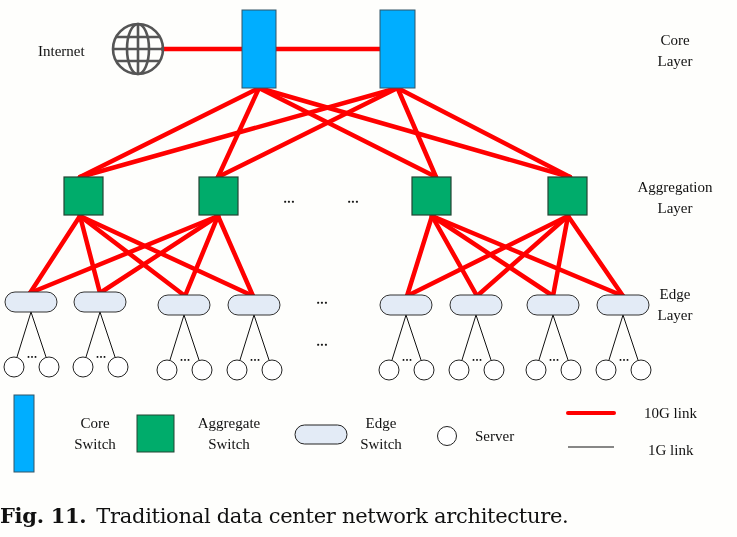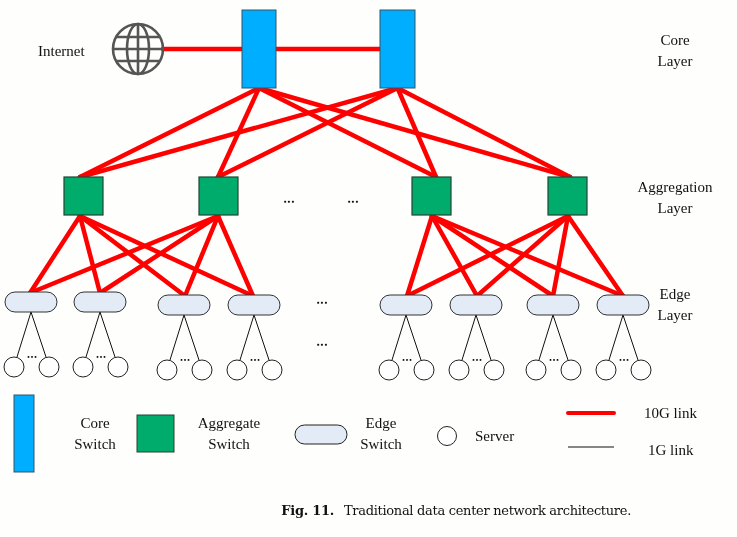--- a/index.html
+++ b/index.html
@@ -1,21 +1,21 @@
 <!DOCTYPE html>
 <html><head>
 <meta charset="utf-8">
 <style>
   html, body { margin: 0; padding: 0; background: #fefefc; }
   body { width: 737px; height: 537px; position: relative; overflow: hidden; }
   #diagram { position: absolute; left: 0; top: 0; width: 737px; height: 537px; }
   .lbl { font-family: "Liberation Serif", serif; font-size: 15px; fill: #111; }
   .caption {
-    position: absolute; left: 0; top: 503px; width: 631px; text-align: right;
-    font-family: "DejaVu Serif", serif; font-size: 13px; color: #111; letter-spacing: -0.3px;
+    position: absolute; left: 0; top: 503px; width: 631px; text-align: left;
+    font-family: "DejaVu Serif", serif; font-size: 21px; color: #111; letter-spacing: -0.3px;
   }
   .caption .num { font-weight: bold; margin-right: 10px; }
 </style>
 </head>
 <body>
 
 <svg id="diagram" viewBox="0 0 737 537" xmlns="http://www.w3.org/2000/svg">
   <g id="links-10g">
       <line stroke="#ff0000" stroke-width="4.5" stroke-linecap="round" x1="163" y1="49" x2="242" y2="49"></line>
       <line stroke="#ff0000" stroke-width="4.5" stroke-linecap="round" x1="276" y1="49" x2="380" y2="49"></line>

